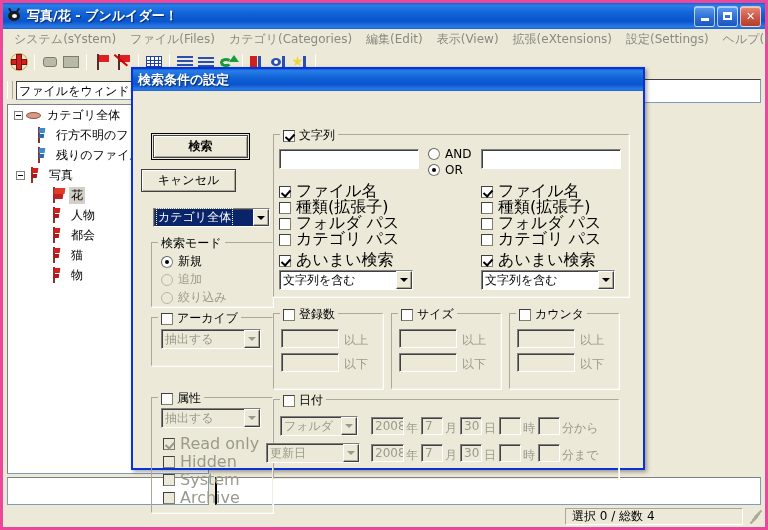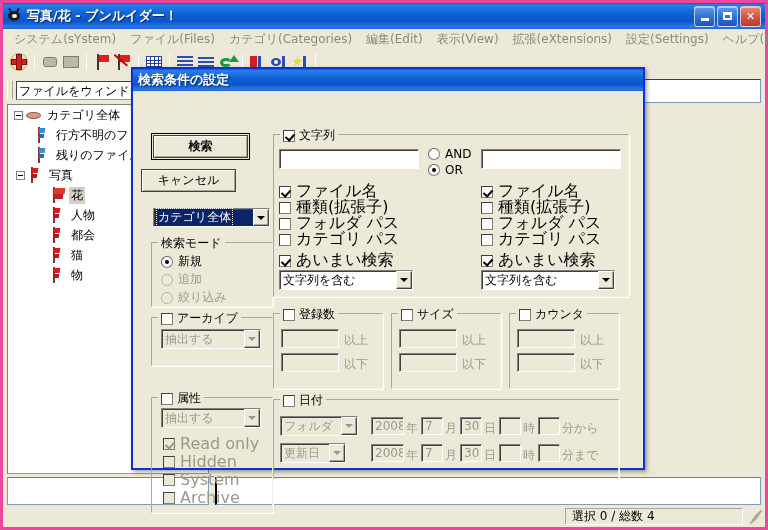--- a/index.html
+++ b/index.html
@@ -673,21 +673,21 @@
       <span class="lbl dim" style="position:absolute;left:273px;top:329px">年</span>
       <div class="tinput disabled" style="position:absolute;left:288px;top:326px;width:22px;height:18px">7</div>
       <span class="lbl dim" style="position:absolute;left:312px;top:329px">月</span>
       <div class="tinput disabled" style="position:absolute;left:327px;top:326px;width:22px;height:18px">30</div>
       <span class="lbl dim" style="position:absolute;left:351px;top:329px">日</span>
       <div class="tinput disabled" style="position:absolute;left:366px;top:326px;width:22px;height:18px"></div>
       <span class="lbl dim" style="position:absolute;left:390px;top:329px">時</span>
       <div class="tinput disabled" style="position:absolute;left:405px;top:326px;width:22px;height:18px"></div>
       <span class="lbl dim" style="position:absolute;left:429px;top:329px">分から</span>
 
-      <div class="combo disabled" style="position:absolute;left:147px;top:352px;width:66px;height:20px">
+      <div class="combo disabled" style="position:absolute;left:133px;top:352px;width:94px;height:20px">
         <span>更新日</span>
         <span class="cb-arrow">
             <i class="arrow-dn"></i>
           </span>
       </div>
       <div class="tinput disabled" style="position:absolute;left:238px;top:353px;width:33px;height:18px">2008</div>
       <span class="lbl dim" style="position:absolute;left:273px;top:356px">年</span>
       <div class="tinput disabled" style="position:absolute;left:288px;top:353px;width:22px;height:18px">7</div>
       <span class="lbl dim" style="position:absolute;left:312px;top:356px">月</span>
       <div class="tinput disabled" style="position:absolute;left:327px;top:353px;width:22px;height:18px">30</div>

